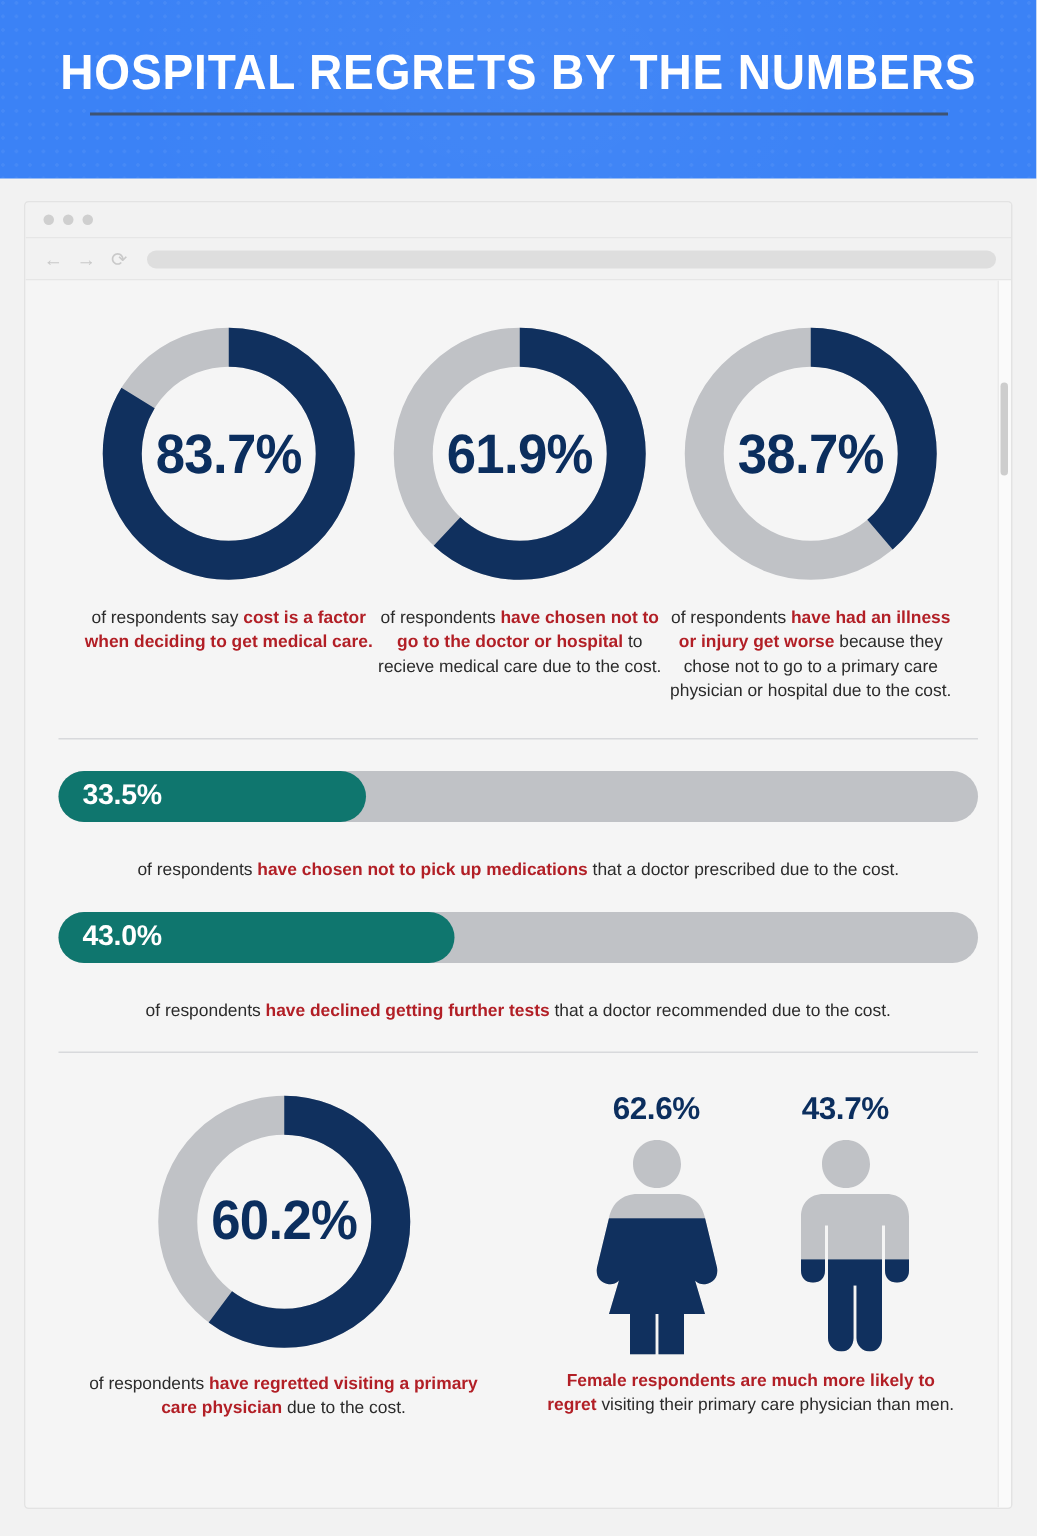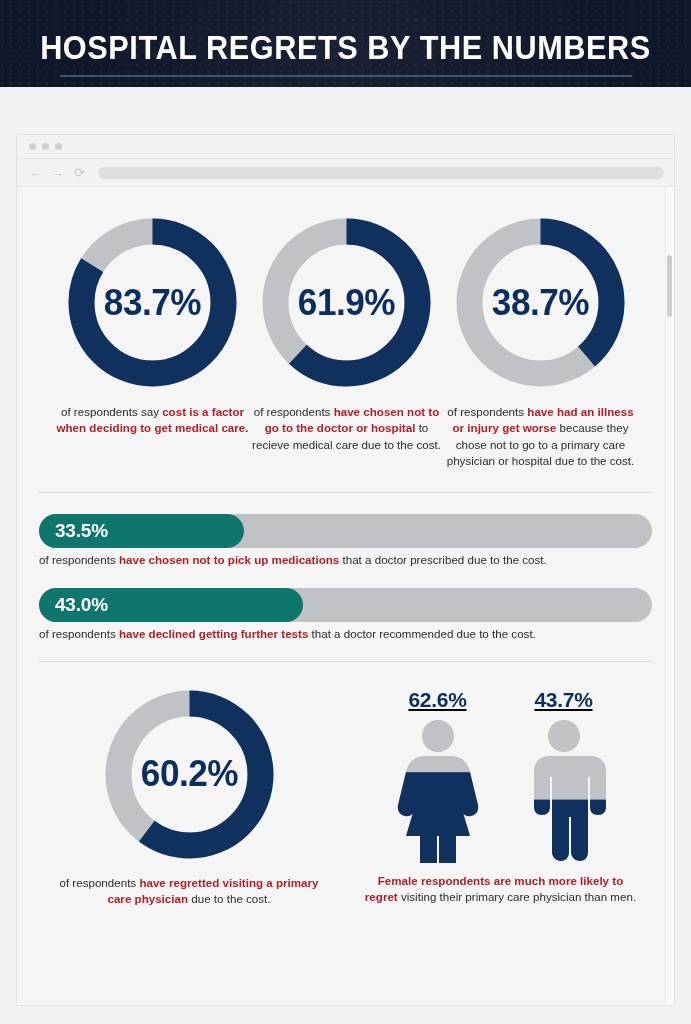--- a/index.html
+++ b/index.html
@@ -10,22 +10,22 @@
     background: #f2f2f2;
     font-family: "Liberation Sans", sans-serif;
     overflow: hidden;
     position: relative;
   }
 
   
   .header {
     position: relative;
     width: 691px;
-    height: 87px;
-    background: #0f172a;
+    height: 119px;
+    background: #3b82f6;
     overflow: hidden;
   }
   .header-pattern {
     position: absolute;
     inset: 0;
     background-image:
       radial-gradient(circle at 2px 2px, rgba(255,255,255,0.055) 1.1px, transparent 1.3px);
     background-size: 9px 9px;
     opacity: 1;
   }
@@ -201,24 +201,25 @@
   }
   .bar-label {
     color: #ffffff;
     font-family: "Liberation Sans Narrow", "Liberation Sans", sans-serif;
     font-size: 19px;
     font-weight: bold;
     letter-spacing: -0.2px;
     white-space: nowrap;
   }
   .bar-caption {
-    margin-top: 4px;
+    margin-top: 24px;
     font-size: 11.6px;
     color: #2b2b2b;
     line-height: 1.3;
+    text-align: center;
   }
   .bar-caption .hl { color: #b21f26; font-weight: bold; }
 
   
   .bottom {
     display: flex;
     padding: 20px 22px 0 22px;
     gap: 10px;
   }
   .bottom-left { width: 300px; text-align: center; padding-top: 5px; }
@@ -234,21 +235,21 @@
   }
   .bottom-caption .plain { color: #2b2b2b; font-weight: normal; }
   .bottom-caption .hl { color: #b21f26; font-weight: bold; }
 
   .figures {
     display: flex;
     justify-content: center;
     gap: 16px;
     padding-top: 6px;
   }
-  .figure-col { width: 110px; text-align: center; text-decoration: underline; }
+  .figure-col { width: 110px; text-align: center; }
   .figure-pct {
     font-family: "Liberation Sans Narrow", "Liberation Sans", sans-serif;
     font-size: 21px;
     font-weight: bold;
     color: #0b2e5e;
     letter-spacing: -0.3px;
     margin-bottom: 6px;
   }
   .figure-svg { display: block; margin: 0 auto; }
 </style>

